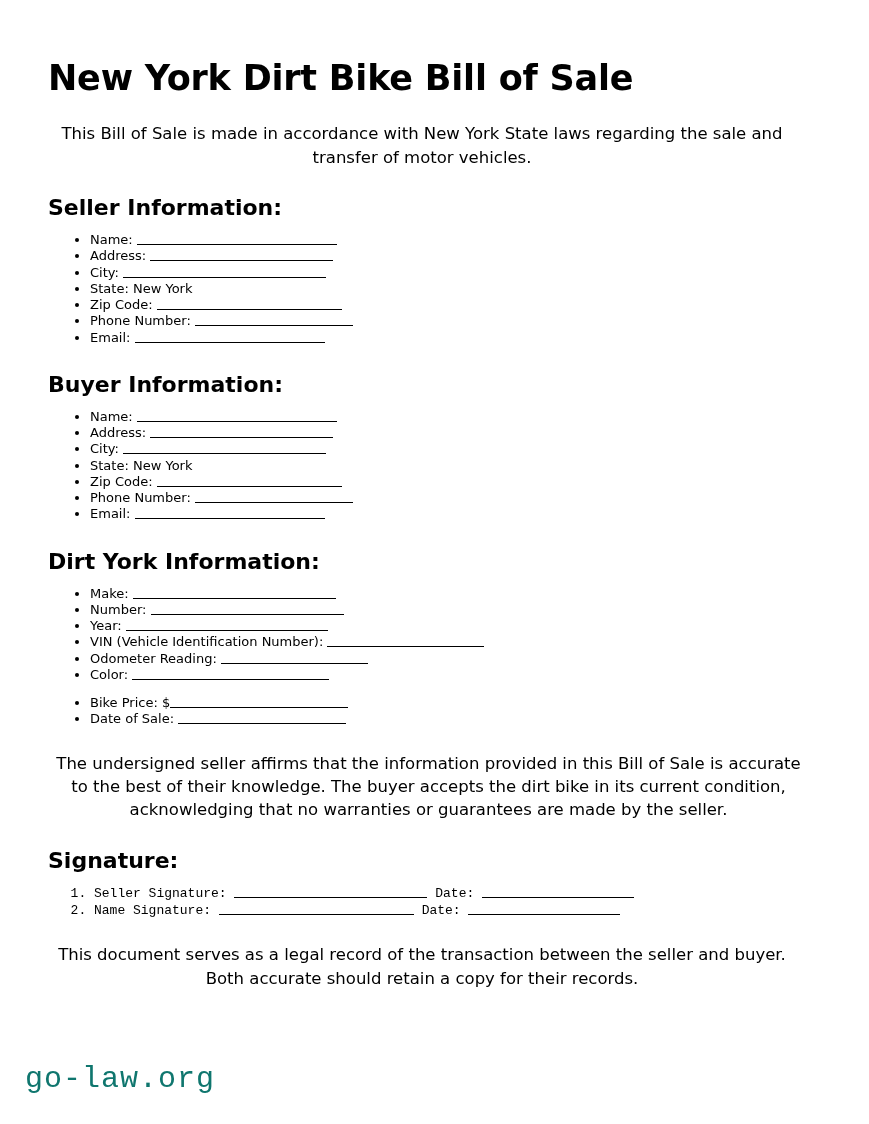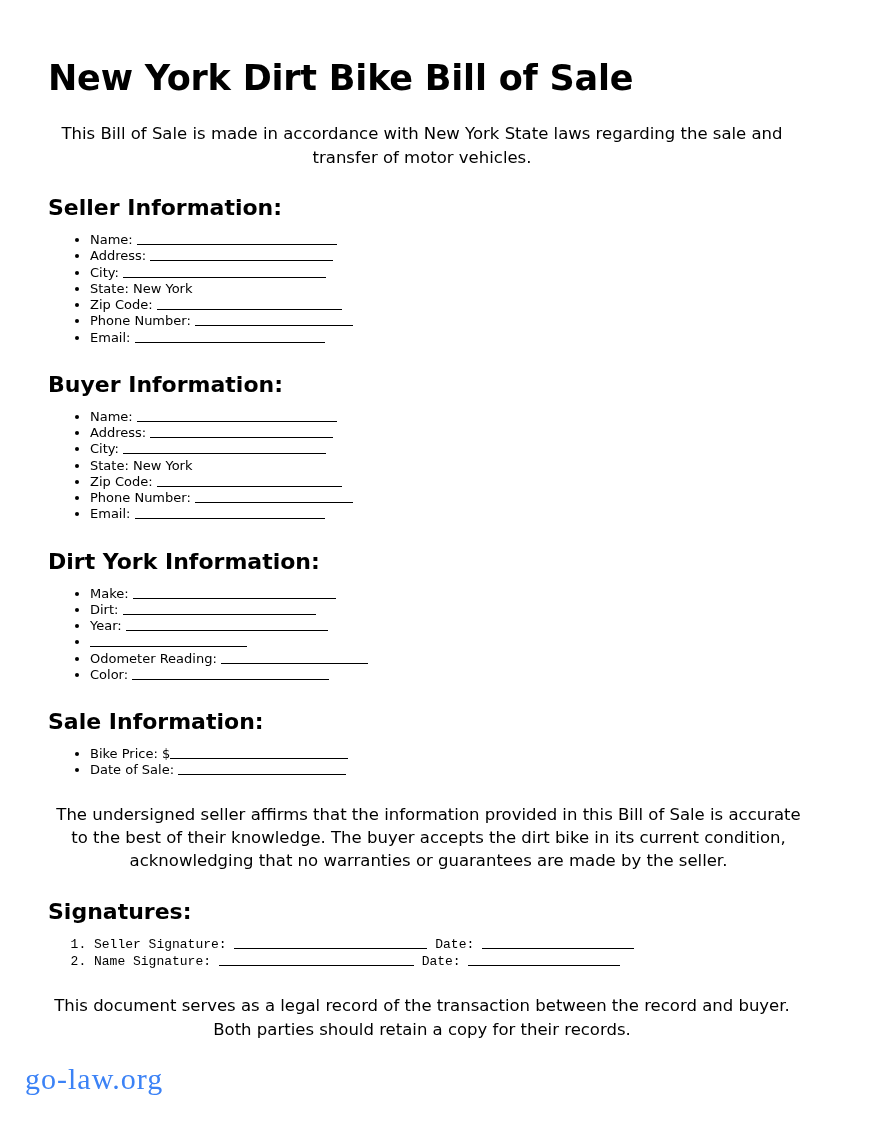--- a/index.html
+++ b/index.html
@@ -62,24 +62,24 @@
     border-bottom: 1.6px solid #000;
     vertical-align: baseline;
     height: 0.92em;
     margin-bottom: -1px;
   }
   .lbl { white-space: pre; }
   .watermark {
     position: absolute;
     left: 25px;
     top: 1062px;
-    font-family: Liberation Serif, serif;
+    font-family: Liberation Mono, monospace;
     font-size: 30px;
     letter-spacing: 1px;
-    color: #3b82f6;
+    color: #0f766e;
     white-space: nowrap;
   }
 </style>
 </head>
 <body>
 
 <div class="page">
 
   <h1 class="doc-title">New York Dirt Bike Bill of Sale</h1>
 
@@ -103,38 +103,37 @@
       <li><span class="lbl">City: </span><span class="blank" style="width: 203px;"></span></li>
       <li><span class="lbl">State: </span><span>New York</span></li>
       <li><span class="lbl">Zip Code: </span><span class="blank" style="width: 185px;"></span></li>
       <li><span class="lbl">Phone Number: </span><span class="blank" style="width: 158px;"></span></li>
       <li><span class="lbl">Email: </span><span class="blank" style="width: 190px;"></span></li>
     </ul>
 
   <h2 class="section">Dirt York Information:</h2>
   <ul class="fields">
       <li><span class="lbl">Make: </span><span class="blank" style="width: 203px;"></span></li>
-      <li><span class="lbl">Dirt: </span><span class="blank" style="width: 193px;"></span></li>
+      <li><span class="lbl">Number: </span><span class="blank" style="width: 193px;"></span></li>
       <li><span class="lbl">Year: </span><span class="blank" style="width: 202px;"></span></li>
-      <li><span class="blank" style="width: 157px;"></span></li>
+      <li><span class="lbl">VIN (Vehicle Identification Number): </span><span class="blank" style="width: 157px;"></span></li>
       <li><span class="lbl">Odometer Reading: </span><span class="blank" style="width: 147px;"></span></li>
       <li><span class="lbl">Color: </span><span class="blank" style="width: 197px;"></span></li>
     </ul>
 
-  <h2 class="section">Sale Information:</h2>
   <ul class="fields">
       <li><span class="lbl">Bike Price: $</span><span class="blank" style="width: 178px;"></span></li>
       <li><span class="lbl">Date of Sale: </span><span class="blank" style="width: 168px;"></span></li>
     </ul>
 
   <p class="para wide">The undersigned seller affirms that the information provided in this Bill of Sale is accurate to the best of their knowledge. The buyer accepts the dirt bike in its current condition, acknowledging that no warranties or guarantees are made by the seller.</p>
 
-  <h2 class="section">Signatures:</h2>
+  <h2 class="section">Signature:</h2>
   <ol class="sigs">
       <li><span class="lbl">Seller Signature: </span><span class="blank" style="width: 193px;"></span><span class="lbl"> Date: </span><span class="blank" style="width: 152px;"></span></li>
       <li><span class="lbl">Name Signature: </span><span class="blank" style="width: 195px;"></span><span class="lbl"> Date: </span><span class="blank" style="width: 152px;"></span></li>
     </ol>
 
-  <p class="para narrow">This document serves as a legal record of the transaction between the record and buyer. Both parties should retain a copy for their records.</p>
+  <p class="para narrow">This document serves as a legal record of the transaction between the seller and buyer. Both accurate should retain a copy for their records.</p>
 
 </div>
 
 <div class="watermark">go-law.org</div>
 
 </body></html>

